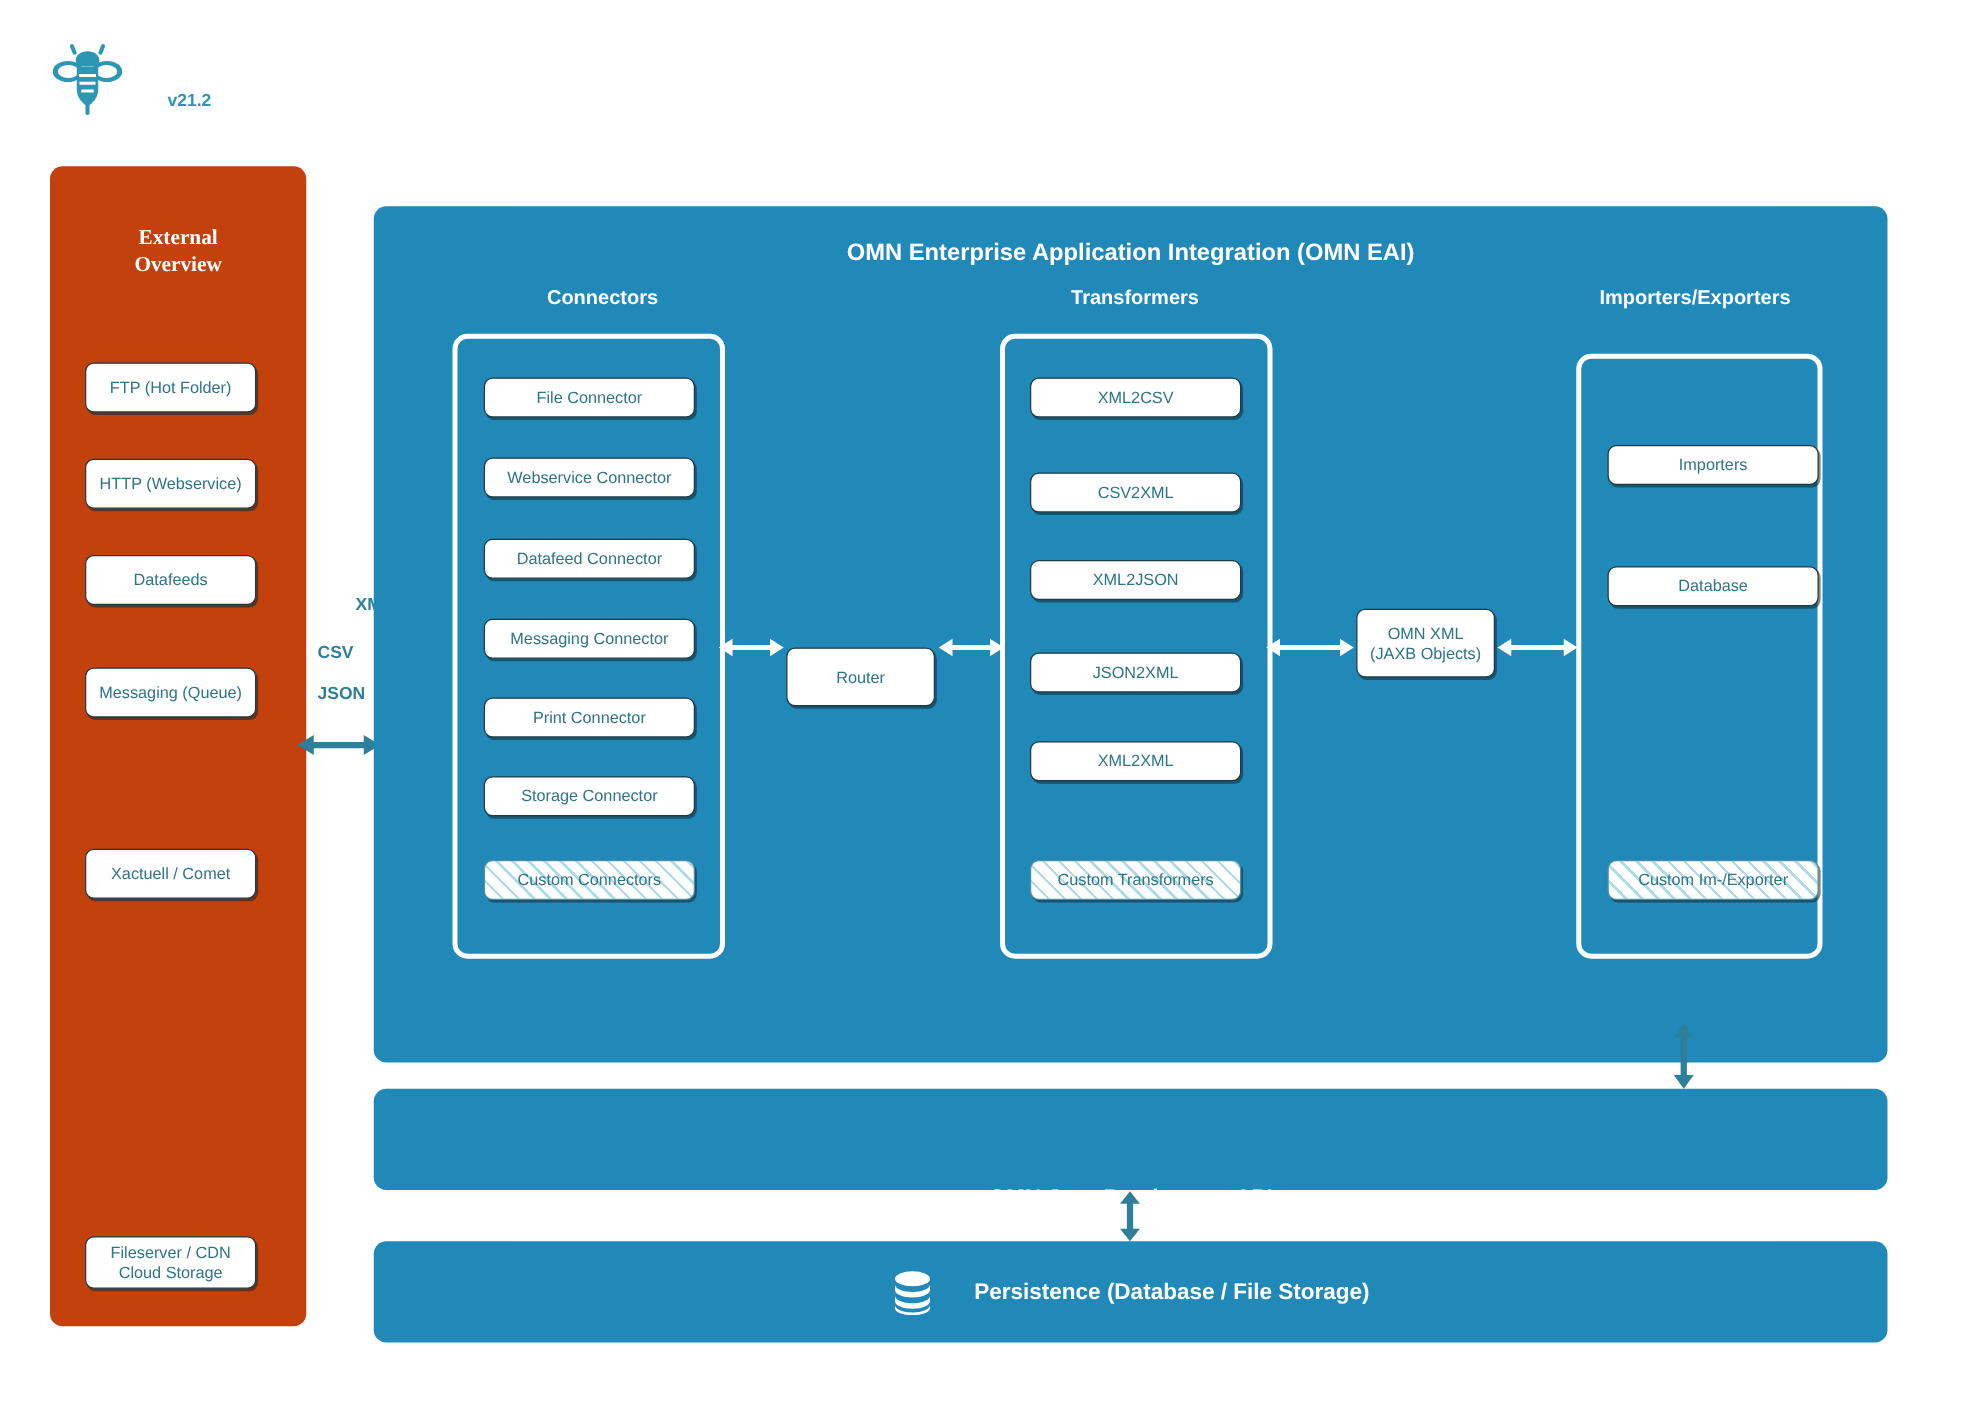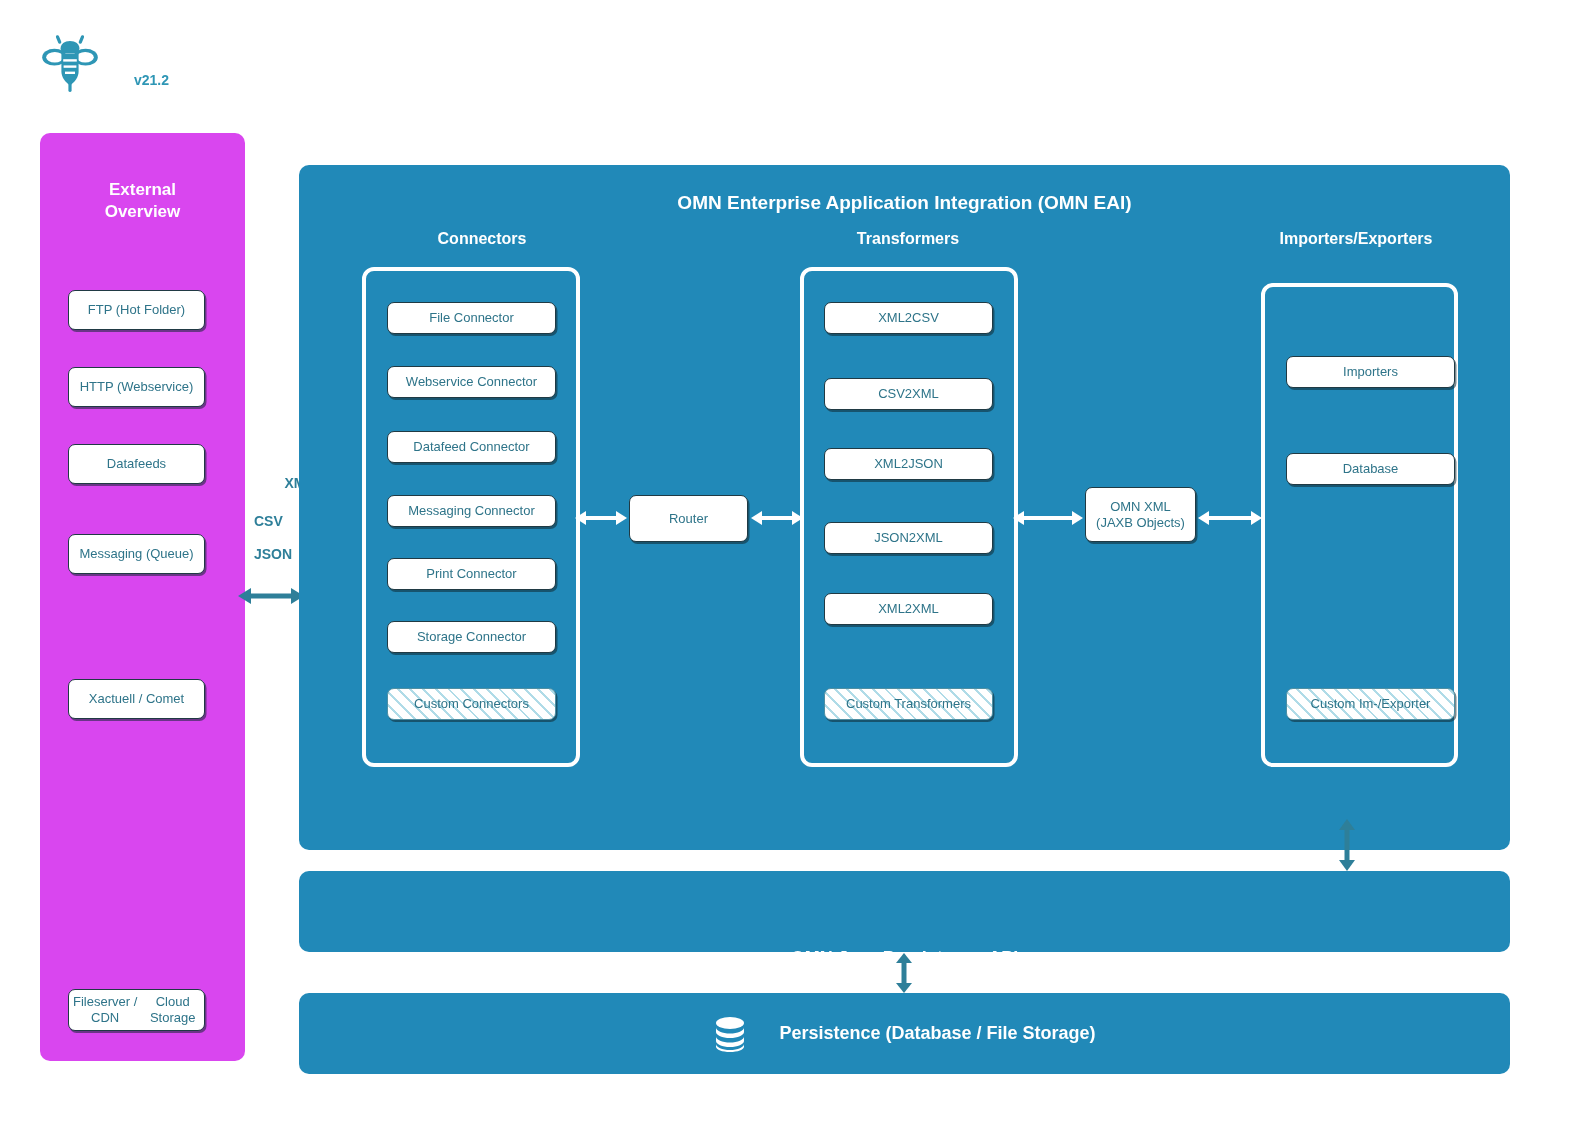--- a/index.html
+++ b/index.html
@@ -43,22 +43,23 @@
     color: #2e96b5;
     margin-left: 22px;
     align-self: flex-end;
     margin-bottom: 10px;
     white-space: nowrap;
   }
 
   
   .panel-light {
     position: absolute;
-    background: #d946ef;
+    background: #c2410c;
     border-radius: 10px;
+    font-family: Liberation Serif, serif;
   }
   .panel-main {
     position: absolute;
     background: #2189b8;
     border-radius: 10px;
   }
 
   #external-panel {
     left: 40px;
     top: 133px;
@@ -217,21 +218,21 @@
     white-space: nowrap;
   }
   #fmt-xml  { top: 475px; text-align: right; }
   #fmt-csv  { top: 513px; }
   #fmt-json { top: 546px; }
 
   
   #router-box {
     position: absolute;
     left: 629px;
-    top: 495px;
+    top: 518px;
     width: 119px;
     height: 47px;
   }
   #omnxml-box {
     position: absolute;
     left: 1085px;
     top: 487px;
     width: 111px;
     height: 55px;
     flex-direction: column;
@@ -271,21 +272,21 @@
     <div>External</div>
     <div>Overview</div>
   </div>
 </div>
 
 <div class="chip sidebar-chip" style="top:290px">FTP (Hot Folder)</div>
 <div class="chip sidebar-chip" style="top:367px">HTTP (Webservice)</div>
 <div class="chip sidebar-chip" style="top:444px">Datafeeds</div>
 <div class="chip sidebar-chip" style="top:534px">Messaging (Queue)</div>
 <div class="chip sidebar-chip" style="top:679px">Xactuell / Comet</div>
-<div class="chip sidebar-chip" style="top:989px;height:42px;">
+<div class="chip sidebar-chip" style="top:989px;height:42px;flex-direction:column">
   <span>Fileserver / CDN</span>
   <span>Cloud Storage</span>
 </div>
 
 <div class="fmt-label" id="fmt-xml">XML</div>
 <div class="fmt-label" id="fmt-csv">CSV</div>
 <div class="fmt-label" id="fmt-json">JSON</div>
 
 <svg class="arrow-svg" style="left:238px; top:583px; width:66px; height:26px;" viewBox="0 0 66 26">
   <g stroke="#2e7f99" stroke-width="5" fill="#2e7f99">

